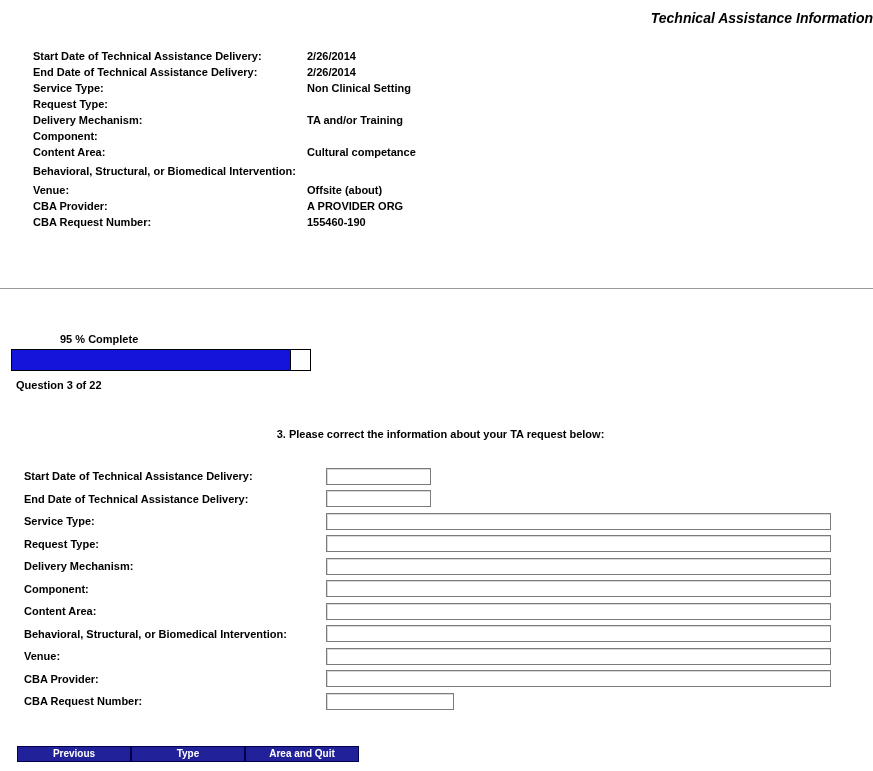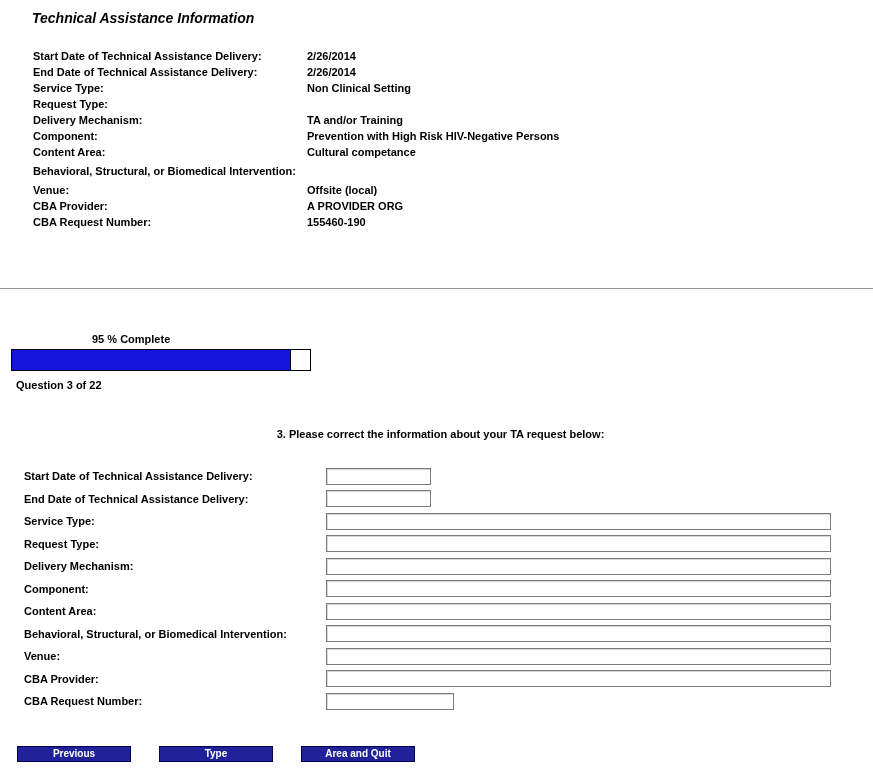--- a/index.html
+++ b/index.html
@@ -7,32 +7,32 @@
   body {
     width: 873px; height: 771px;
     font-family: "Liberation Sans", sans-serif;
     color: #000;
     overflow: hidden;
   }
   .page { position: relative; width: 873px; height: 771px; }
 
   .title {
     font-size: 14px; font-weight: bold; font-style: italic;
-    text-align: left; margin: 10px 0 0 0; padding-left: 32px;
+    text-align: right; margin: 10px 0 0 0;
   }
 
   .summary { margin: 22px 0 0 33px; }
   .summary-row { display: flex; font-size: 11px; font-weight: bold; line-height: 16px; }
   .summary-row:nth-child(8) { padding: 3px 0 3px 0; }
   .s-label { width: 274px; flex: 0 0 274px; }
   .s-value { white-space: nowrap; text-align: center; }
 
   hr.divider { border: none; border-top: 1px solid #999; margin: 58px 0 0 0; }
 
-  .percent-label { font-size: 11px; font-weight: bold; margin: 44px 0 4px 92px; }
+  .percent-label { font-size: 11px; font-weight: bold; margin: 44px 0 4px 60px; }
   .progress-bar {
     margin-left: 11px; width: 300px; height: 22px;
     border: 1px solid #000; background: #fff; display: flex;
   }
   .progress-fill { background: var(--progress-color, #1414DB); height: 100%; border-right: 1px solid #000; }
   .question-count { font-size: 11px; font-weight: bold; margin: 8px 0 0 16px; }
 
   .question-text { font-size: 11px; font-weight: bold; margin: 37px 0 0 8px; text-align: center; }
 
   .form { margin-top: 25px; }
@@ -40,21 +40,21 @@
   .f-label { font-size: 11px; font-weight: bold; margin-left: 24px; width: 302px; flex: 0 0 302px; }
   .f-input {
     height: 17px; border: 1px solid #7b7b7b; background: #fff;
     font-family: "Liberation Sans", sans-serif; font-size: 11px;
     padding: 1px 3px; box-shadow: inset 1px 1px 0 #d9d9d9;
   }
   .f-input.small  { width: 105px; }
   .f-input.medium { width: 128px; }
   .f-input.wide   { width: 505px; }
 
-  .buttons { margin: 33px 0 0 17px; display: flex; gap: 28px; }
+  .buttons { margin: 33px 0 0 17px; display: flex; }
   .btn {
     width: 114px; height: 16px;
     background: var(--button-color, #212199);
     color: #fff; font-weight: bold; font-size: 10px;
     font-family: "Liberation Sans", sans-serif;
     border: 1px solid #00004d; padding: 0; line-height: 13px;
     cursor: pointer;
   }
 </style>
 </head>
@@ -79,33 +79,32 @@
       </div>
       <div class="summary-row">
         <span class="s-label">Request Type:</span>
       </div>
       <div class="summary-row">
         <span class="s-label">Delivery Mechanism:</span>
         <span class="s-value">TA and/or Training</span>
       </div>
       <div class="summary-row">
         <span class="s-label">Component:</span>
-        <span class="s-value">Prevention with High Risk HIV-Negative Persons</span>
       </div>
       <div class="summary-row">
         <span class="s-label">Content Area:</span>
         <span class="s-value">Cultural competance</span>
       </div>
       <div class="summary-row">
         <span class="s-label">Behavioral, Structural, or Biomedical Intervention:</span>
         <span class="s-value"></span>
       </div>
       <div class="summary-row">
         <span class="s-label">Venue:</span>
-        <span class="s-value">Offsite (local)</span>
+        <span class="s-value">Offsite (about)</span>
       </div>
       <div class="summary-row">
         <span class="s-label">CBA Provider:</span>
         <span class="s-value">A PROVIDER ORG</span>
       </div>
       <div class="summary-row">
         <span class="s-label">CBA Request Number:</span>
         <span class="s-value">155460-190</span>
       </div>
     </div>

